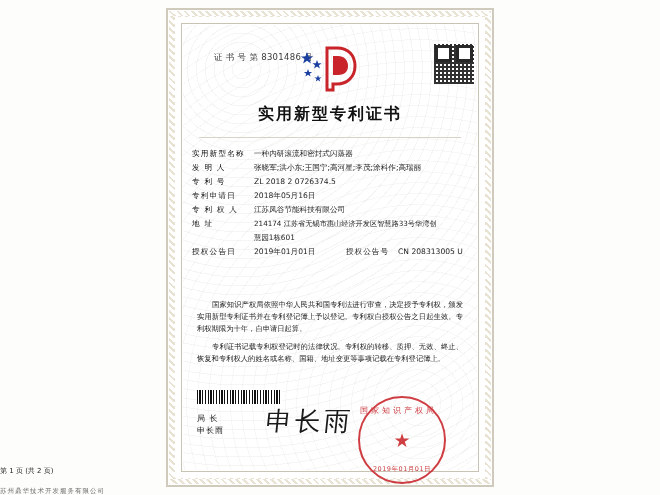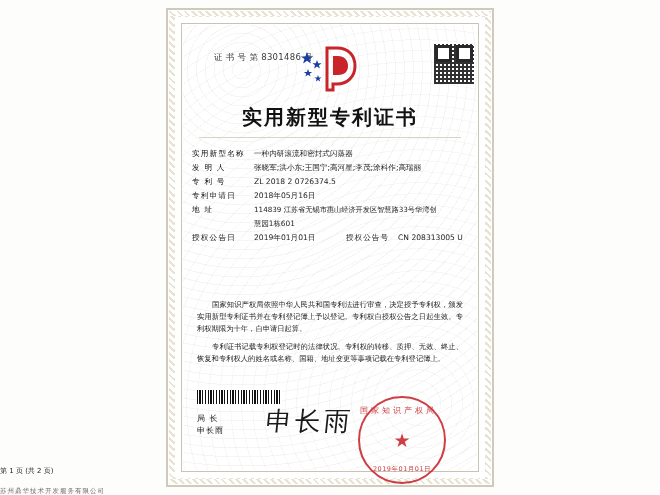--- a/index.html
+++ b/index.html
@@ -112,21 +112,21 @@
     width: 66px;
     height: 50px;
   }
   
   .title {
     position: absolute;
     left: 0;
     right: 0;
     top: 104px;
     text-align: center;
-    font-size: 20px;
+    font-size: 16px;
     font-weight: bold;
     color: #111;
     letter-spacing: 2px;
     font-family: "DejaVu Sans", "Liberation Sans", sans-serif;
   }
   .divider {
     position: absolute;
     left: 199px;
     top: 137px;
     width: 262px;
@@ -321,22 +321,26 @@
 
     <div class="field-row">
       <div class="field-label">专 利 号</div>
       <div class="field-value">ZL 2018 2 0726374.5</div>
     </div>
     <div class="field-row">
       <div class="field-label">专利申请日</div>
       <div class="field-value">2018年05月16日</div>
     </div>
     <div class="field-row">
+      <div class="field-label">专 利 权 人</div>
+      <div class="field-value">江苏凤谷节能科技有限公司</div>
+    </div>
+    <div class="field-row">
       <div class="field-label">地 址</div>
-      <div class="field-value small">114839 江苏省无锡市惠山经济开发区智慧路33号华湾创</div>
+      <div class="field-value small">214174 江苏省无锡市惠山经济开发区智慧路33号华湾创</div>
     </div>
     <div class="indent-value">慧园1栋601</div>
 
     <div class="field-row two-col">
       <div class="field-label">授权公告日</div>
       <div class="field-value" style="flex:0 0 92px;">2019年01月01日</div>
       <div class="col-b-label">授权公告号</div>
       <div class="field-value">CN 208313005 U</div>
     </div>
   </div>

